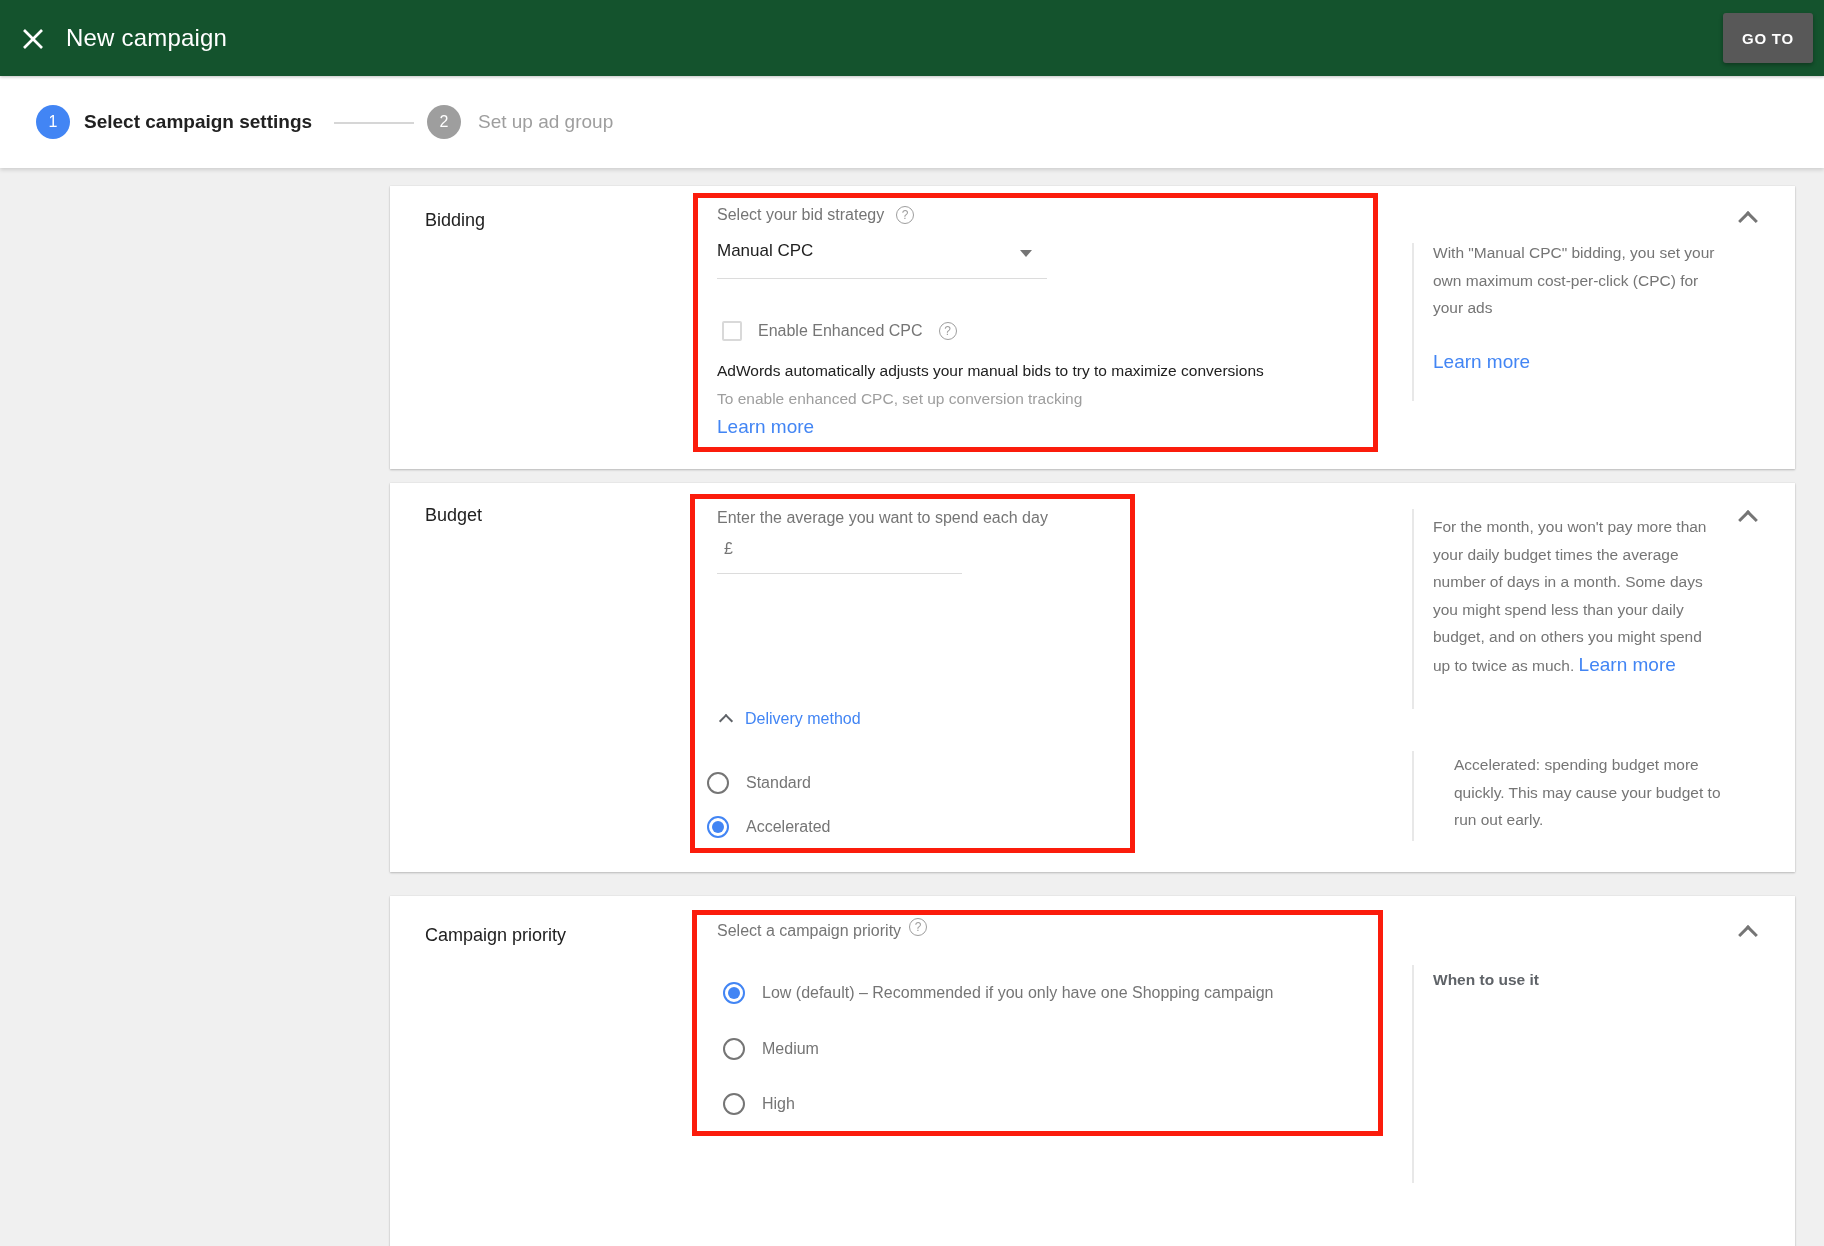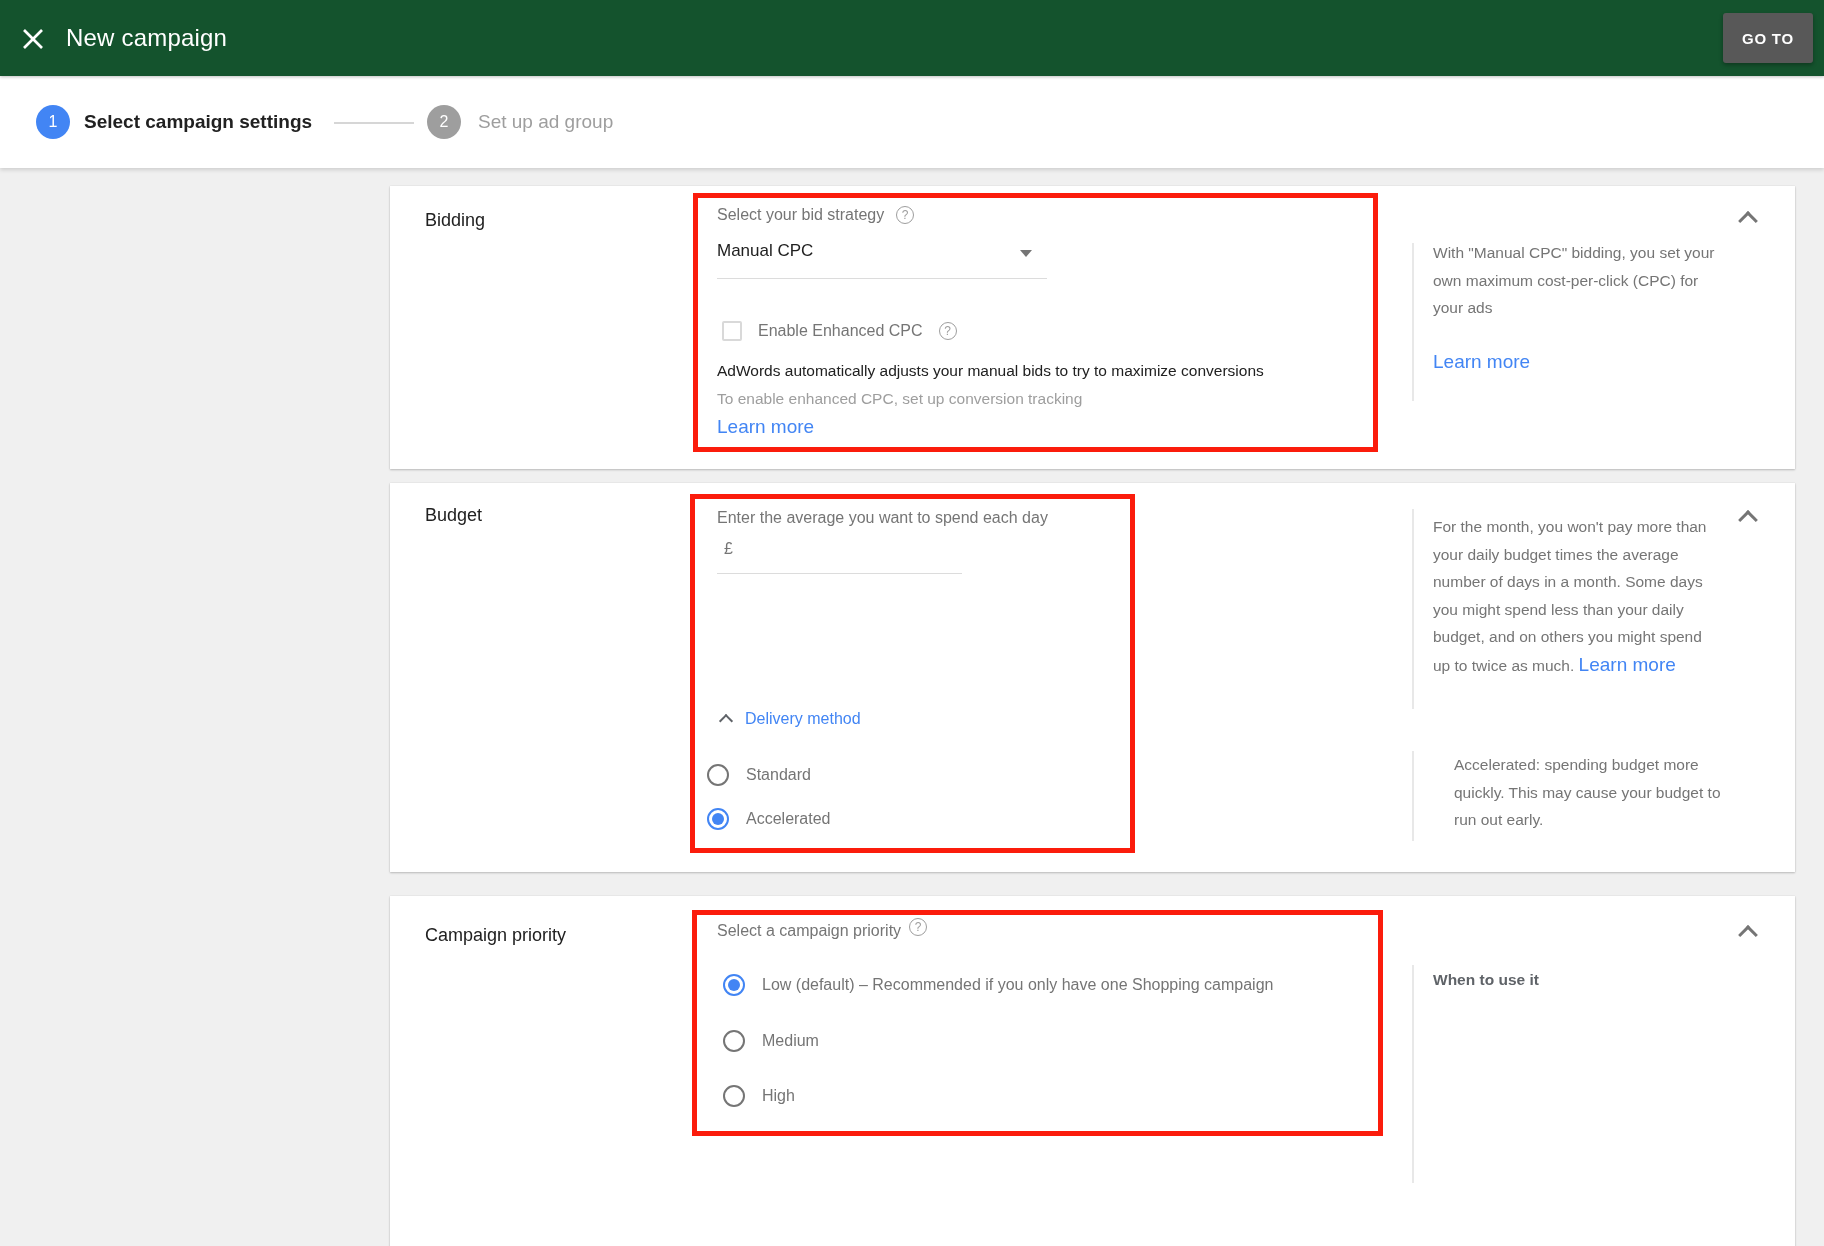--- a/index.html
+++ b/index.html
@@ -103,21 +103,21 @@
 
   .radio {
     width:22px; height:22px; border-radius:50%; border:2px solid #757575;
     background:#fff; position:relative; cursor:pointer; flex:0 0 auto;
   }
   .radio.selected { border-color:#4285f4; }
   .radio.selected::after {
     content:""; position:absolute; left:3px; top:3px; right:3px; bottom:3px;
     border-radius:50%; background:#4285f4;
   }
-  .radio-row { position:absolute; display:flex; align-items:center; gap:17px; }
+  .radio-row { position:absolute; display:flex; align-items:center; gap:17px;margin-top:8px; }
   .radio-row .radio-label { font-size:16px; color:#757575; }
 
   .underline-input { position:absolute; border-bottom:1px solid #dcdcdc; }
 
   .learn-link { color:#4285f4; font-size:19px; cursor:pointer; text-decoration:none; }
 
   .divider { position:absolute; width:2px; background:#e8e8e8; }
   .info-text {
     position:absolute; width:288px; font-size:15.5px; line-height:27.5px; color:#757575;
   }

